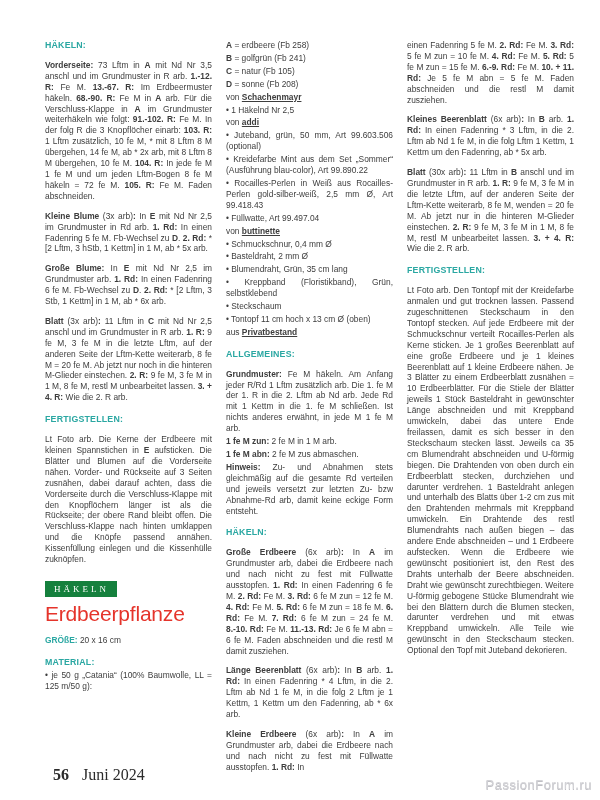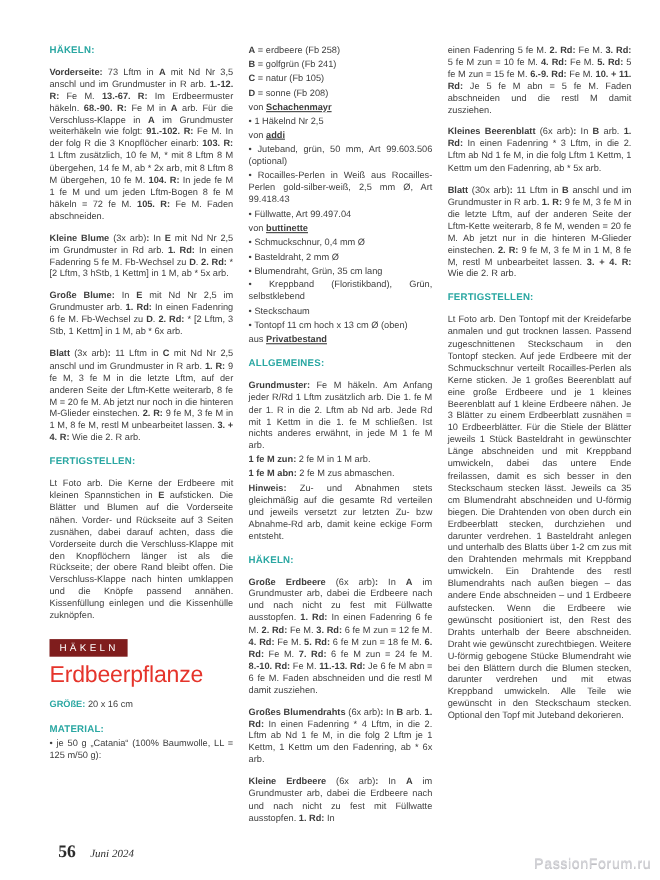--- a/index.html
+++ b/index.html
@@ -36,47 +36,48 @@
     font-size:8.8px;
     margin-top:11px !important;
     letter-spacing:.2px;
   }
   .col > :first-child{margin-top:0 !important;}
   .sb{font-weight:bold;}
   .su{text-decoration:underline;}
   .st{color:#2aa7a2;font-weight:bold;}
   .badge{
     display:inline-block;
-    background:#7f1d1d;
+    background:#15803d;
     color:#ffffff;
     font-size:9px;
     letter-spacing:3px;
     padding:3px 8px 2px 9px;
     margin-top:16px;
+    font-family:Liberation Serif, serif;
   }
   .title{
     color:#e5342b;
     font-size:21px;
     line-height:24px;
     margin-top:5px;
     letter-spacing:-.2px;
   }
   .footer{
     position:absolute;
     left:0; right:0; bottom:0;
     height:46px;
   }
   .folio{
     position:absolute;
     left:53px; top:12px;
     font-family:"Liberation Serif", serif;
     display:flex; align-items:baseline; gap:13px;
   }
   .folio .num{font-size:16px; font-weight:bold; color:#2b2b2b;}
-  .folio .issue{font-size:10px; font-style:italic; color:#2b2b2b;}
+  .folio .issue{font-size:16px; color:#2b2b2b;}
   .watermark{
     position:absolute;
     right:8px; bottom:8px;
     font-size:13px;
     font-weight:normal;
     color:#d2d2d6;
     letter-spacing:.5px;
     text-shadow:0 1px 0 #bfbfc4;
   }
 </style>
@@ -101,38 +102,39 @@
       </div>
     <div class="col">
         <p class="line"><span class="sb">A</span> = erdbeere (Fb 258)</p>
         <p class="line"><span class="sb">B</span> = golfgrün (Fb 241)</p>
         <p class="line"><span class="sb">C</span> = natur (Fb 105)</p>
         <p class="line"><span class="sb">D</span> = sonne (Fb 208)</p>
         <p class="line">von <span class="sb su">Schachenmayr</span></p>
         <p class="line">• 1 Häkelnd Nr 2,5</p>
         <p class="line">von <span class="sb su">addi</span></p>
         <p class="line">• Juteband, grün, 50 mm, Art 99.603.506 (optional)</p>
+        <p class="line">• Kreidefarbe Mint aus dem Set „Sommer“ (Ausführung blau-color), Art 99.890.22</p>
         <p class="line">• Rocailles-Perlen in Weiß aus Rocailles-Perlen gold-silber-weiß, 2,5 mm Ø, Art 99.418.43</p>
         <p class="line">• Füllwatte, Art 99.497.04</p>
         <p class="line">von <span class="sb su">buttinette</span></p>
         <p class="line">• Schmuckschnur, 0,4 mm Ø</p>
         <p class="line">• Basteldraht, 2 mm Ø</p>
         <p class="line">• Blumendraht, Grün, 35 cm lang</p>
         <p class="line">• Kreppband (Floristikband), Grün, selbstklebend</p>
         <p class="line">• Steckschaum</p>
         <p class="line">• Tontopf 11 cm hoch x 13 cm Ø (oben)</p>
         <p class="line">aus <span class="sb su">Privatbestand</span></p>
         <p class="heading">ALLGEMEINES:</p>
         <p class="para"><span class="sb">Grundmuster:</span> Fe M häkeln. Am Anfang jeder R/Rd 1 Lftm zusätzlich arb. Die 1. fe M der 1. R in die 2. Lftm ab Nd arb. Jede Rd mit 1 Kettm in die 1. fe M schließen. Ist nichts anderes erwähnt, in jede M 1 fe M arb.</p>
         <p class="line"><span class="sb">1 fe M zun:</span> 2 fe M in 1 M arb.</p>
         <p class="line"><span class="sb">1 fe M abn:</span> 2 fe M zus abmaschen.</p>
         <p class="line"><span class="sb">Hinweis:</span> Zu- und Abnahmen stets gleichmäßig auf die gesamte Rd verteilen und jeweils versetzt zur letzten Zu- bzw Abnahme-Rd arb, damit keine eckige Form entsteht.</p>
         <p class="heading">HÄKELN:</p>
         <p class="para"><span class="sb">Große Erdbeere</span> (6x arb)<span class="sb">:</span> In <span class="sb">A</span> im Grundmuster arb, dabei die Erdbeere nach und nach nicht zu fest mit Füllwatte ausstopfen. <span class="sb">1. Rd:</span> In einen Fadenring 6 fe M. <span class="sb">2. Rd:</span> Fe M. <span class="sb">3. Rd:</span> 6 fe M zun = 12 fe M. <span class="sb">4. Rd:</span> Fe M. <span class="sb">5. Rd:</span> 6 fe M zun = 18 fe M. <span class="sb">6. Rd:</span> Fe M. <span class="sb">7. Rd:</span> 6 fe M zun = 24 fe M. <span class="sb">8.-10. Rd:</span> Fe M. <span class="sb">11.-13. Rd:</span> Je 6 fe M abn = 6 fe M. Faden abschneiden und die restl M damit zusziehen.</p>
-        <p class="para"><span class="sb">Großes Blumendrahts</span> (6x arb)<span class="sb">:</span> In <span class="sb">B</span> arb. <span class="sb">1. Rd:</span> In einen Fadenring * 4 Lftm, in die 2. Lftm ab Nd 1 fe M, in die folg 2 Lftm je 1 Kettm, 1 Kettm um den Fadenring, ab * 6x arb.</p>
+        <p class="para"><span class="sb">Länge Beerenblatt</span> (6x arb)<span class="sb">:</span> In <span class="sb">B</span> arb. <span class="sb">1. Rd:</span> In einen Fadenring * 4 Lftm, in die 2. Lftm ab Nd 1 fe M, in die folg 2 Lftm je 1 Kettm, 1 Kettm um den Fadenring, ab * 6x arb.</p>
         <p class="para"><span class="sb">Kleine Erdbeere</span> (6x arb)<span class="sb">:</span> In <span class="sb">A</span> im Grundmuster arb, dabei die Erdbeere nach und nach nicht zu fest mit Füllwatte ausstopfen. <span class="sb">1. Rd:</span> In</p>
       </div>
     <div class="col">
         <p class="line">einen Fadenring 5 fe M. <span class="sb">2. Rd:</span> Fe M. <span class="sb">3. Rd:</span> 5 fe M zun = 10 fe M. <span class="sb">4. Rd:</span> Fe M. <span class="sb">5. Rd:</span> 5 fe M zun = 15 fe M. <span class="sb">6.-9. Rd:</span> Fe M. <span class="sb">10. + 11. Rd:</span> Je 5 fe M abn = 5 fe M. Faden abschneiden und die restl M damit zusziehen.</p>
         <p class="para"><span class="sb">Kleines Beerenblatt</span> (6x arb)<span class="sb">:</span> In <span class="sb">B</span> arb. <span class="sb">1. Rd:</span> In einen Fadenring * 3 Lftm, in die 2. Lftm ab Nd 1 fe M, in die folg Lftm 1 Kettm, 1 Kettm um den Fadenring, ab * 5x arb.</p>
         <p class="para"><span class="sb">Blatt</span> (30x arb)<span class="sb">:</span> 11 Lftm in <span class="sb">B</span> anschl und im Grundmuster in R arb. <span class="sb">1. R:</span> 9 fe M, 3 fe M in die letzte Lftm, auf der anderen Seite der Lftm-Kette weiterarb, 8 fe M, wenden = 20 fe M. Ab jetzt nur in die hinteren M-Glieder einstechen. <span class="sb">2. R:</span> 9 fe M, 3 fe M in 1 M, 8 fe M, restl M unbearbeitet lassen. <span class="sb">3. + 4. R:</span> Wie die 2. R arb.</p>
         <p class="heading">FERTIGSTELLEN:</p>
         <p class="para">Lt Foto arb. Den Tontopf mit der Kreidefarbe anmalen und gut trocknen lassen. Passend zugeschnittenen Steckschaum in den Tontopf stecken. Auf jede Erdbeere mit der Schmuckschnur verteilt Rocailles-Perlen als Kerne sticken. Je 1 großes Beerenblatt auf eine große Erdbeere und je 1 kleines Beerenblatt auf 1 kleine Erdbeere nähen. Je 3 Blätter zu einem Erdbeerblatt zusnähen = 10 Erdbeerblätter. Für die Stiele der Blätter jeweils 1 Stück Basteldraht in gewünschter Länge abschneiden und mit Kreppband umwickeln, dabei das untere Ende freilassen, damit es sich besser in den Steckschaum stecken lässt. Jeweils ca 35 cm Blumendraht abschneiden und U-förmig biegen. Die Drahtenden von oben durch ein Erdbeerblatt stecken, durchziehen und darunter verdrehen. 1 Basteldraht anlegen und unterhalb des Blatts über 1-2 cm zus mit den Drahtenden mehrmals mit Kreppband umwickeln. Ein Drahtende des restl Blumendrahts nach außen biegen – das andere Ende abschneiden – und 1 Erdbeere aufstecken. Wenn die Erdbeere wie gewünscht positioniert ist, den Rest des Drahts unterhalb der Beere abschneiden. Draht wie gewünscht zurechtbiegen. Weitere U-förmig gebogene Stücke Blumendraht wie bei den Blättern durch die Blumen stecken, darunter verdrehen und mit etwas Kreppband umwickeln. Alle Teile wie gewünscht in den Steckschaum stecken. Optional den Topf mit Juteband dekorieren.</p>
       </div>
   </div>

